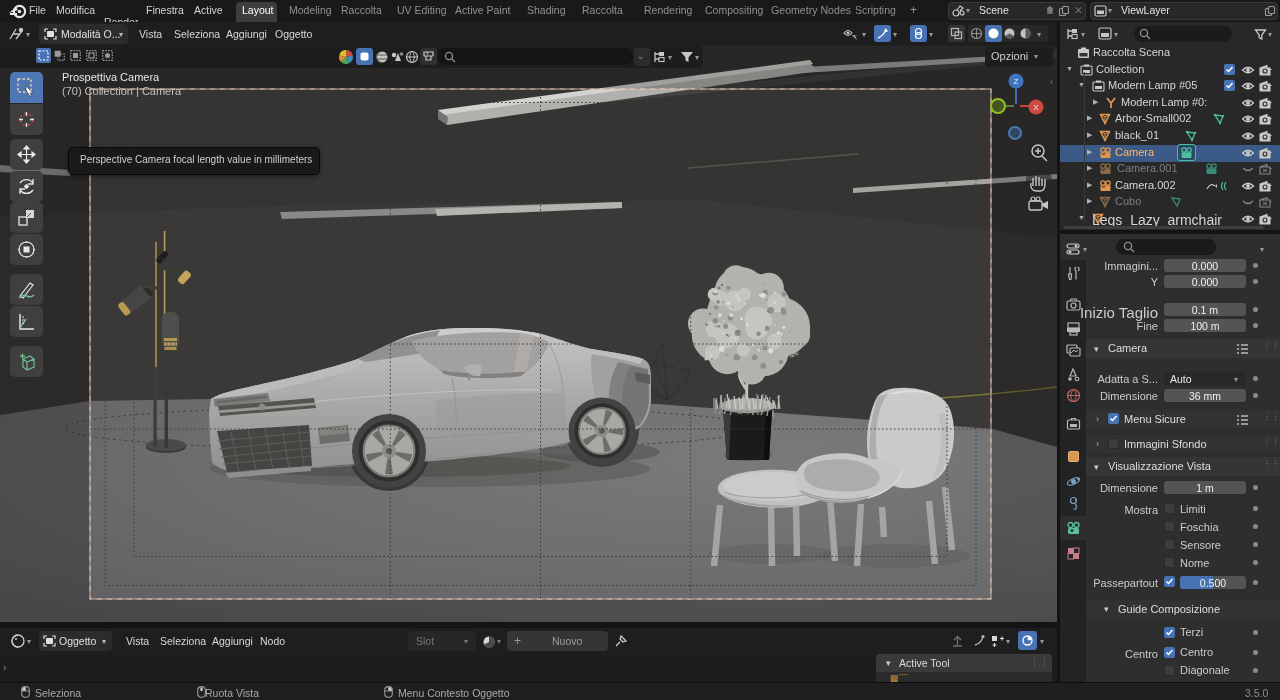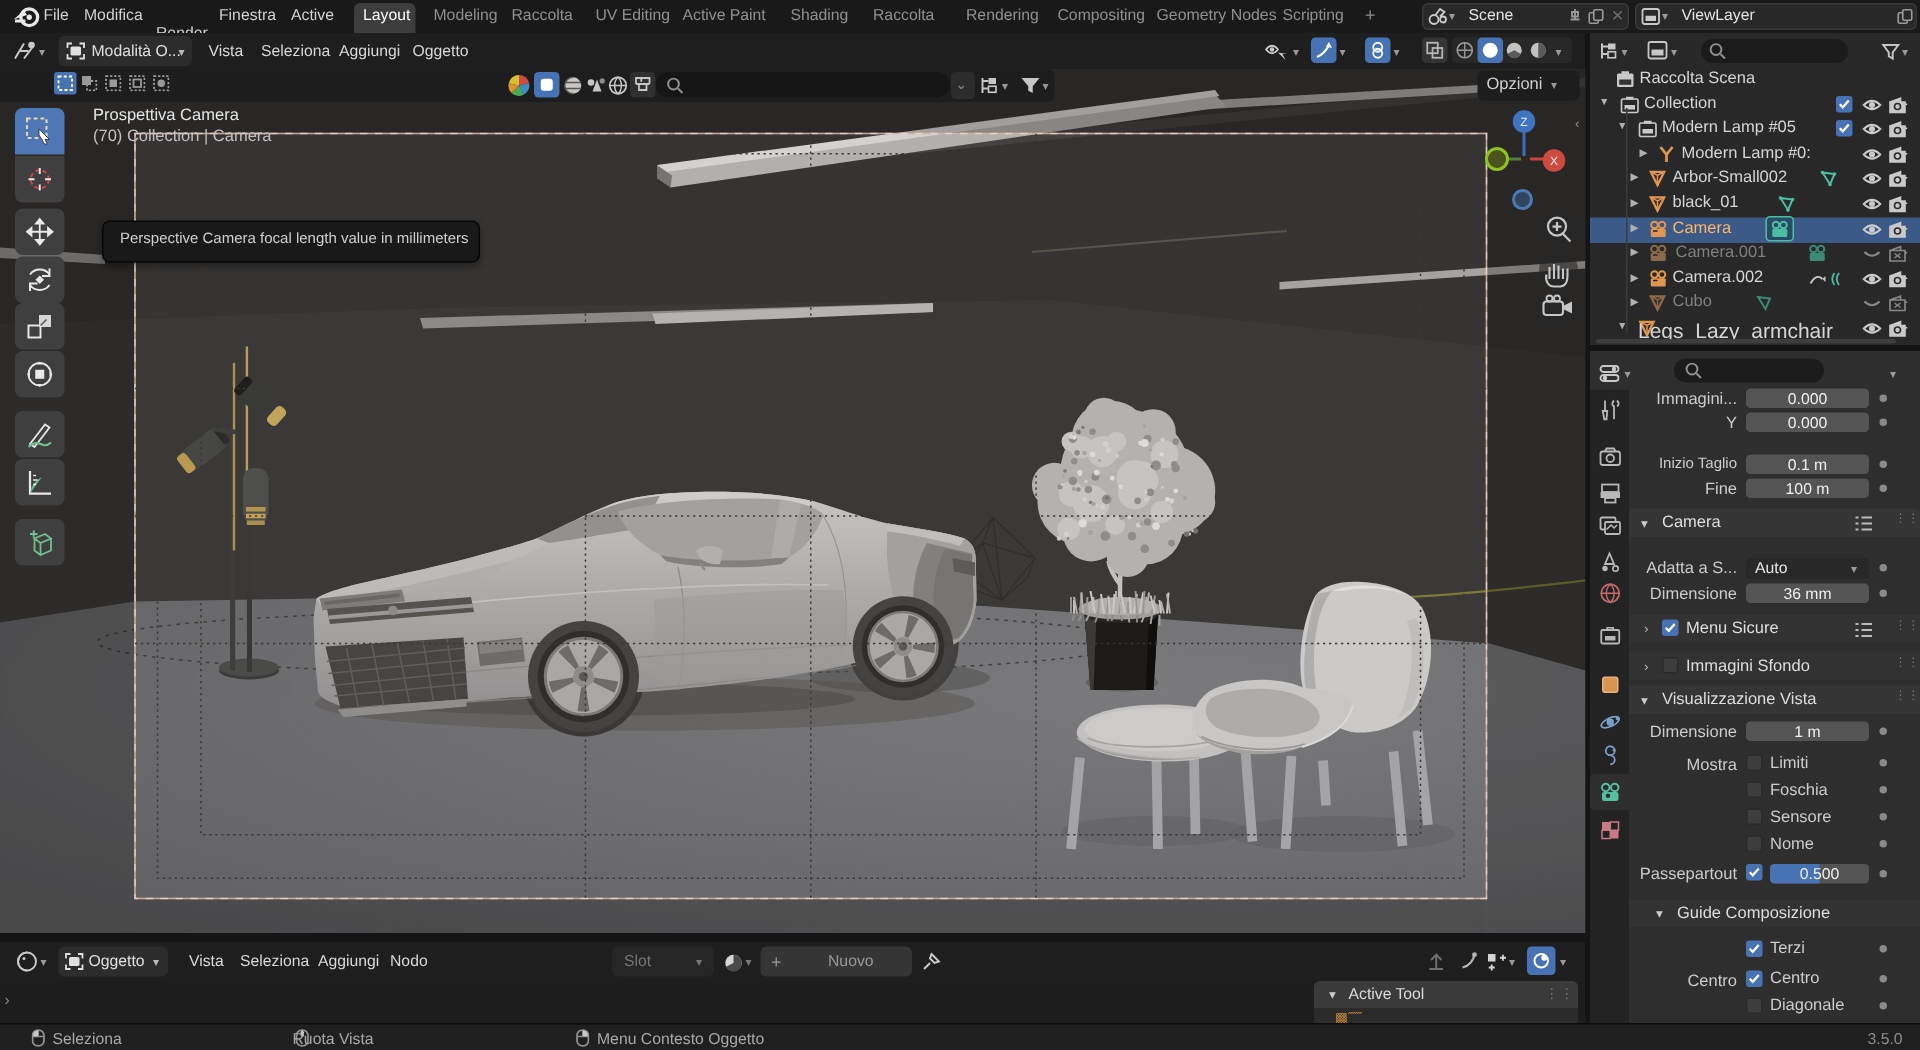--- a/index.html
+++ b/index.html
@@ -737,21 +737,21 @@
   <svg class="r" style="left:21px;top:3px" width="9" height="12" viewBox="0 0 9 12">
       <rect x="0.7" y="0.7" width="7.6" height="10.6" rx="3.5" fill="none" stroke="#8f8f8f" stroke-width="1.2"></rect>
       <path d="M1,5 L8,5 M4.5,1 L4.5,5" stroke="#8f8f8f" stroke-width="1"></path>
       <path d="M1,4.8 Q1,1 4.4,1 L4.4,4.8 Z" fill="#c9c9c9"></path>
     </svg>
   <div class="tx" style="left:35px;top:4px;font-size:10.5px;color:#a8a8a8">Seleziona</div>
   <svg class="r" style="left:197px;top:3px" width="9" height="12" viewBox="0 0 9 12">
       <rect x="0.7" y="0.7" width="7.6" height="10.6" rx="3.5" fill="none" stroke="#8f8f8f" stroke-width="1.2"></rect>
       <rect x="3.4" y="1.2" width="2.2" height="4" rx="1" fill="#c9c9c9"></rect>
     </svg>
-  <div class="tx" style="left:195px;top:4px;font-size:10.5px;color:#a8a8a8">Ruota Vista</div>
+  <div class="tx" style="left:205px;top:4px;font-size:10.5px;color:#a8a8a8">Ruota Vista</div>
   <svg class="r" style="left:384px;top:3px" width="9" height="12" viewBox="0 0 9 12">
       <rect x="0.7" y="0.7" width="7.6" height="10.6" rx="3.5" fill="none" stroke="#8f8f8f" stroke-width="1.2"></rect>
       <path d="M1,5 L8,5 M4.5,1 L4.5,5" stroke="#8f8f8f" stroke-width="1"></path>
       <path d="M8,4.8 Q8,1 4.6,1 L4.6,4.8 Z" fill="#c9c9c9"></path>
     </svg>
   <div class="tx" style="left:398px;top:4px;font-size:10.5px;color:#a8a8a8">Menu Contesto Oggetto</div>
   <div class="tx" style="left:1245px;top:4px;font-size:10.5px;color:#8d8d8d">3.5.0</div>
 </div>
 
 <div class="r" style="left:1057px;top:22px;width:3px;height:660px;background:#141414"></div>
@@ -1045,21 +1045,21 @@
       <rect x="2" y="7.5" width="5.5" height="5.5" fill="none" stroke="#c87a88" stroke-width="1"></rect>
     </svg>
 <div class="tx" style="left:98px;top:26px;font-size:11px;color:#cccccc;transform:translateX(-100%)">Immagini...</div>
 <div class="r" style="left:104px;top:25px;width:82px;height:13px;background:#545454;border-radius:3px"></div>
     <div class="tx" style="left:104px;top:26px;width:82px;text-align:center;font-size:10.5px;color:#f0f0f0">0.000</div>
 <div class="r" style="left:193px;top:29px;width:5px;height:5px;background:#8a8a8a;border-radius:50%"></div>
 <div class="tx" style="left:98px;top:42px;font-size:11px;color:#cccccc;transform:translateX(-100%)">Y</div>
 <div class="r" style="left:104px;top:41px;width:82px;height:13px;background:#545454;border-radius:3px"></div>
     <div class="tx" style="left:104px;top:42px;width:82px;text-align:center;font-size:10.5px;color:#f0f0f0">0.000</div>
 <div class="r" style="left:193px;top:45px;width:5px;height:5px;background:#8a8a8a;border-radius:50%"></div>
-<div class="tx" style="left:98px;top:70px;font-size:10px;color:#cccccc;transform:translateX(-100%)">Inizio Taglio</div>
+<div class="tx" style="left:98px;top:70px;font-size:15px;color:#cccccc;transform:translateX(-100%)">Inizio Taglio</div>
 <div class="r" style="left:104px;top:69px;width:82px;height:13px;background:#545454;border-radius:3px"></div>
     <div class="tx" style="left:104px;top:70px;width:82px;text-align:center;font-size:10.5px;color:#f0f0f0">0.1 m</div>
 <div class="r" style="left:193px;top:73px;width:5px;height:5px;background:#8a8a8a;border-radius:50%"></div>
 <div class="tx" style="left:98px;top:86px;font-size:11px;color:#cccccc;transform:translateX(-100%)">Fine</div>
 <div class="r" style="left:104px;top:85px;width:82px;height:13px;background:#545454;border-radius:3px"></div>
     <div class="tx" style="left:104px;top:86px;width:82px;text-align:center;font-size:10.5px;color:#f0f0f0">100 m</div>
 <div class="r" style="left:193px;top:89px;width:5px;height:5px;background:#8a8a8a;border-radius:50%"></div>
 <div class="r" style="left:26px;top:105px;width:194px;height:19px;background:#353535;border-radius:3px 3px 0 0"></div>
 <div class="tx" style="left:34px;top:110px;font-size:9px;color:#ccc">▾</div>
 <div class="tx" style="left:48px;top:108px;font-size:11px;color:#dedede">Camera</div>

